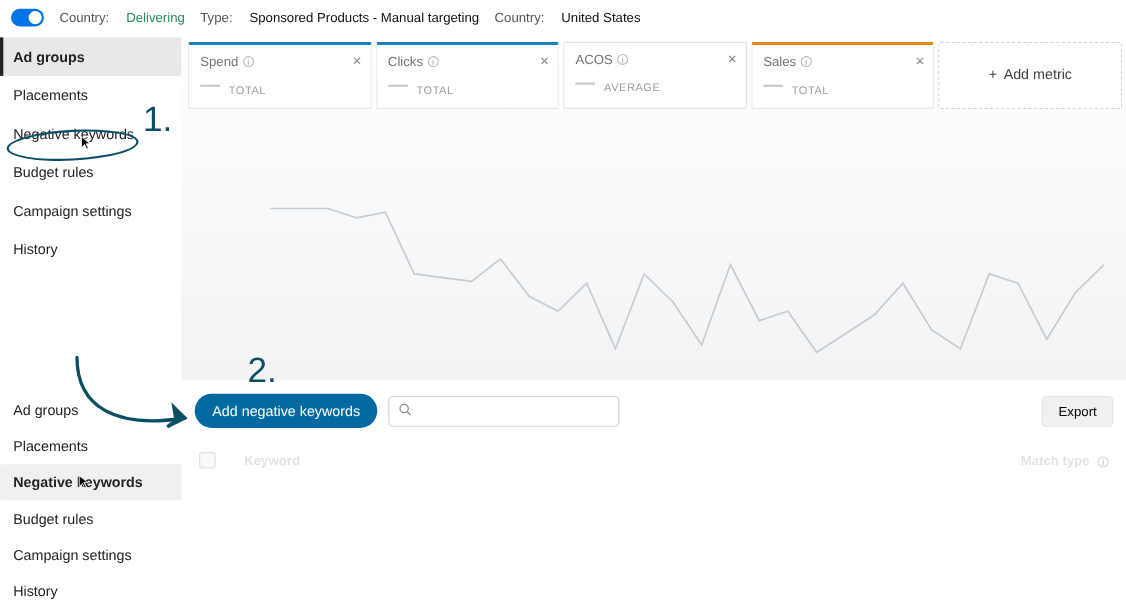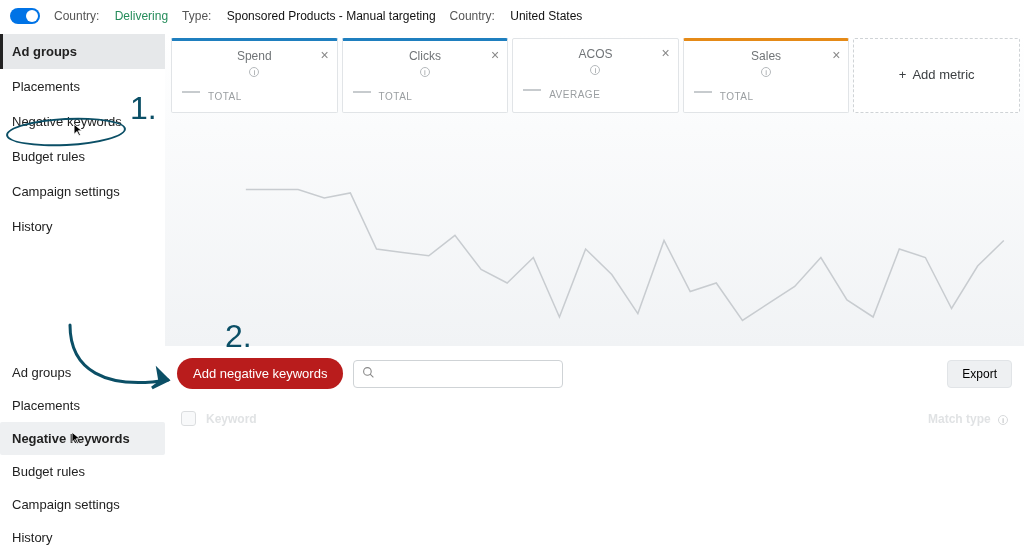--- a/index.html
+++ b/index.html
@@ -84,21 +84,21 @@
     flex: 1 1 0;
     background: #fff;
     border: 1px solid #e1e4e7;
     border-radius: 2px;
     padding: 8px 10px 10px 10px;
     position: relative;
     min-width: 0;
   }
   .card.blue  { border-top: 3px solid #1f7fbf; }
   .card.orange{ border-top: 3px solid #e58a17; }
-  .card-title { color: #707477; font-size: 12px; display:flex; align-items:center; gap:4px;flex-direction:column; }
+  .card-title { color: #707477; font-size: 12px; display:flex; align-items:center; gap:4px; }
   .info-dot {
     display:inline-block; width:10px; height:10px; border:1px solid #b5b9bc;
     border-radius:50%; font-size:8px; line-height:9px; text-align:center; color:#9a9ea1;
   }
   .card-close {
     position:absolute; top:6px; right:8px; color:#888; font-size:14px; cursor:pointer;
   }
   .card-sub { margin-top:14px; display:flex; gap:8px; }
   .dash { width:18px; height:2px; background:#c7cbce; }
   .sublabel { font-size:10px; color:#9a9ea1; letter-spacing:.5px; }
@@ -169,21 +169,21 @@
   .panel {
     flex:1;
     background:#fff;
     padding: 12px 12px 0 12px;
     position:relative;
   }
   .actionbar {
     display:flex; align-items:center; gap:10px;
   }
   .btn-primary {
-    background:#b91c1c;
+    background:#0369a1;
     color:#fff;
     border:none;
     border-radius:18px;
     padding:8px 16px;
     font-size:13px;
     cursor:pointer;
   }
   .search {
     display:flex; align-items:center;
     border:1px solid #cfd3d6; border-radius:4px;
@@ -199,21 +199,21 @@
     border-radius:4px; padding:6px 14px;
     font-size:12px; cursor:pointer;
   }
   .table-head {
     margin-top:16px;
     display:flex; align-items:center; justify-content:space-between;
     padding: 6px 4px;
     color:#c7cbce; font-size:12px; font-weight:600;
     opacity:.55;
   }
-  .table-head .left { display:flex; align-items:center; gap:10px; }
+  .table-head .left { display:flex; align-items:center; gap:26px; }
   .chk {
     width:15px; height:15px; border:1.5px solid #bfc3c6; border-radius:3px;
     background:#f3f5f7; position:relative;
   }
   .loading {
     margin-top:50px; text-align:center;
     display:flex; align-items:center; justify-content:center; gap:10px;
     font-weight:700; font-size:15px;
   }
   .spinner {

